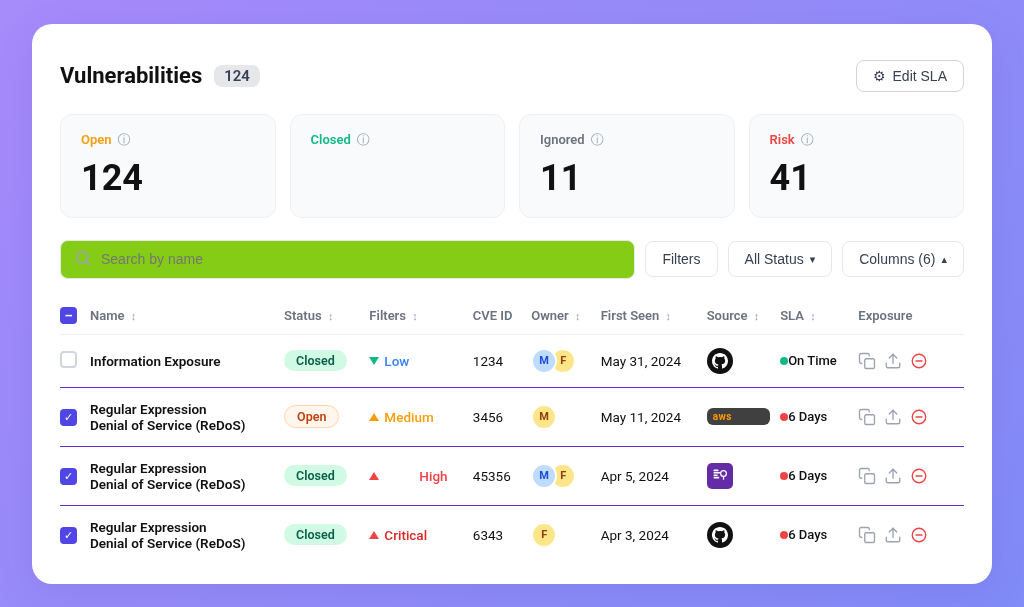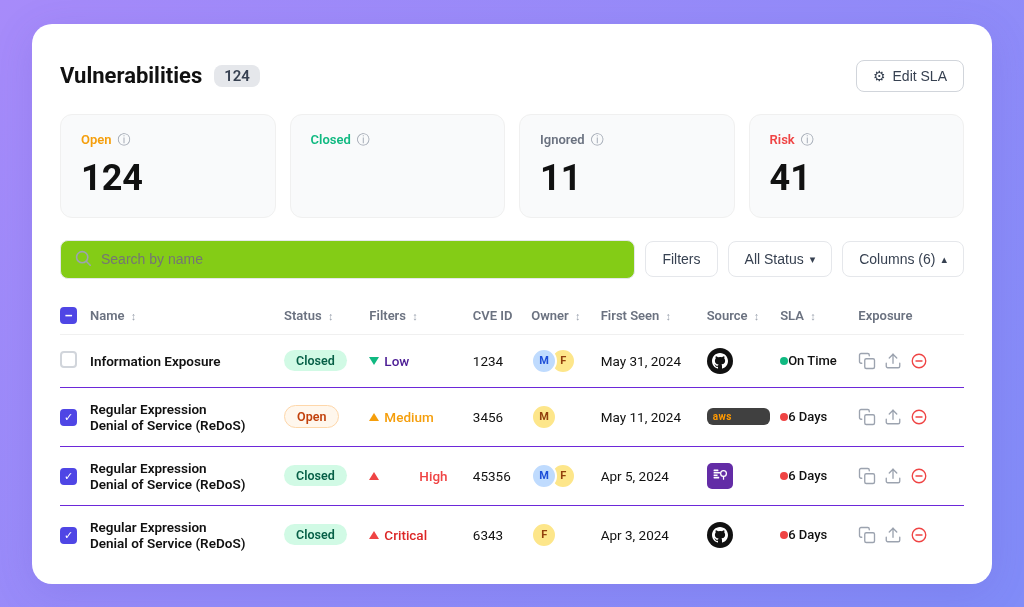--- a/index.html
+++ b/index.html
@@ -216,21 +216,21 @@
     .status-closed { background: #d1fae5; color: #065f46; }
     .status-open { background: #fff7ed; color: #c2410c; border: 1px solid #fed7aa; }
 
     .severity-cell {
       display: flex;
       align-items: center;
       gap: 5px;
       font-weight: 500;
       white-space: nowrap;
     }
-    .sev-low { color: #4c1d95; }
+    .sev-low { color: #3b82f6; }
     .sev-medium { color: #f59e0b; }
     .sev-high { color: #ef4444; gap: 40px; }
     .sev-critical { color: #dc2626; }
     .tri-down { 
       width: 0; height: 0;
       border-left: 5px solid transparent;
       border-right: 5px solid transparent;
       border-top: 8px solid #10b981;
       display: inline-block;
     }

